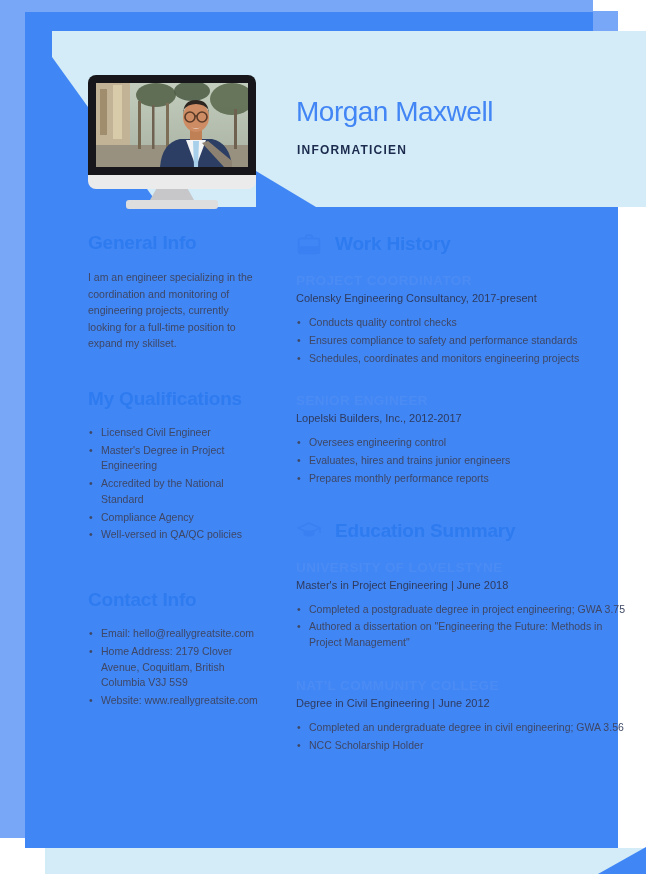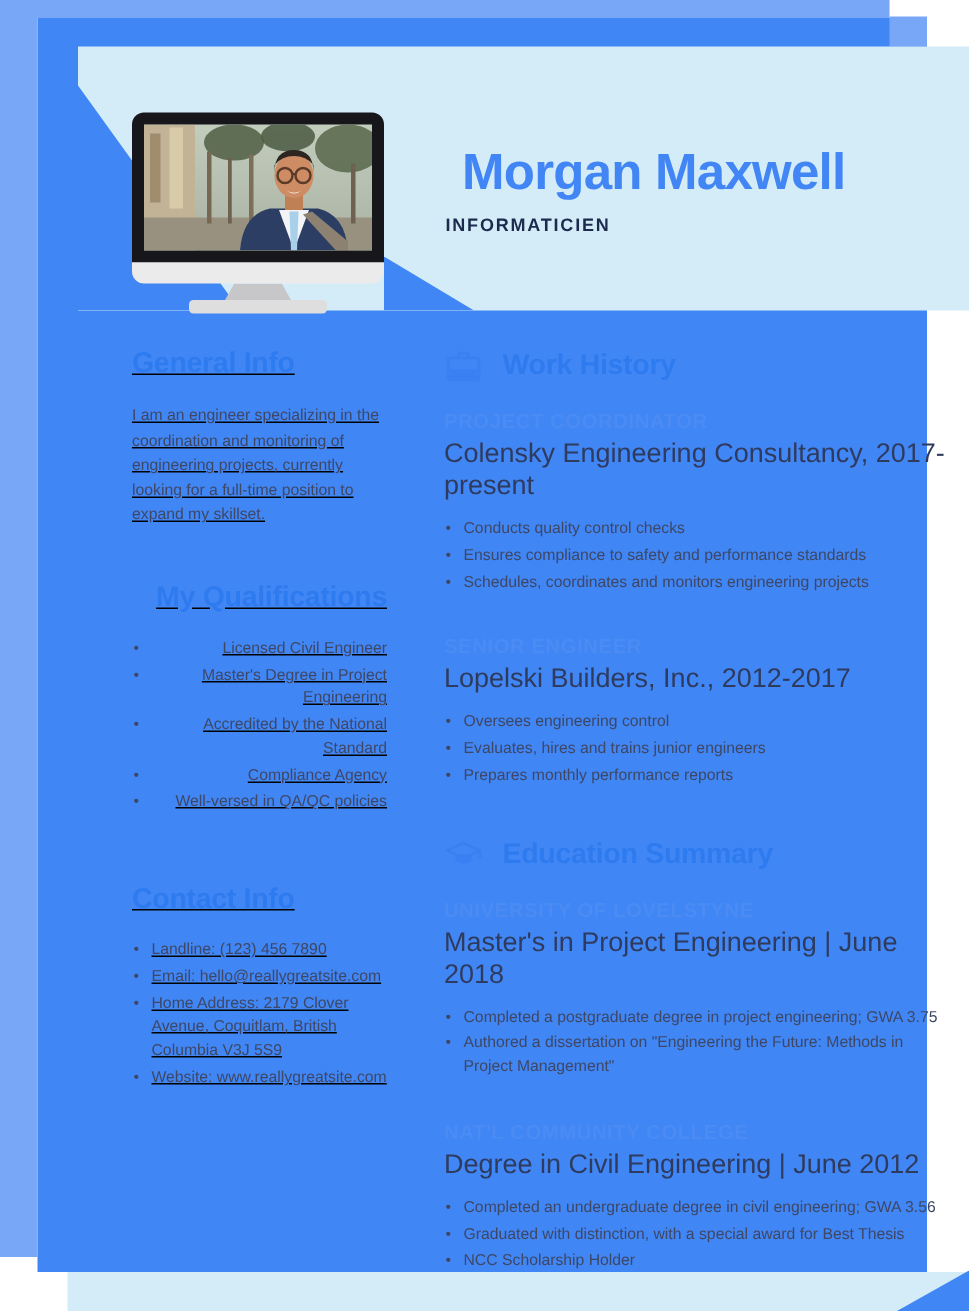--- a/index.html
+++ b/index.html
@@ -30,50 +30,50 @@
   .monitor-screen{ position:absolute; left:96px; top:83px; width:152px; height:84px;
                    overflow:hidden; background:#aab4a6; }
   .monitor-chin  { position:absolute; left:88px; top:171px; width:168px; height:18px;
                    background:#ebebec; border-radius:0 0 8px 8px; border-top:4px solid #17171b; }
   .monitor-neck  { position:absolute; left:150px; top:189px; width:44px; height:11px;
                    background:#c7c7c9; clip-path:polygon(14% 0, 86% 0, 100% 100%, 0 100%); }
   .monitor-base  { position:absolute; left:126px; top:200px; width:92px; height:9px;
                    background:#dededf; border-radius:3px; }
 
   
-  .name  { position:absolute; left:308px; top:96px; font-size:34px; font-weight:700;
+  .name  { position:absolute; left:296px; top:96px; font-size:28px; font-weight:400;
            letter-spacing:-0.5px; color:#4285F4; }
   .role  { position:absolute; left:297px; top:143px; font-size:12px; font-weight:600;
            letter-spacing:1.2px; color:#1C2B4D; }
 
   
-  .col-left  { position:absolute; left:88px;  top:232px; width:170px;text-decoration:underline; }
+  .col-left  { position:absolute; left:88px;  top:232px; width:170px; }
   .col-right { position:absolute; left:296px; top:232px; width:334px; }
 
   .h-section { font-size:19px; font-weight:800; color:#2E7BF0; letter-spacing:-0.2px; }
   .col-left .h-section { margin-bottom:15px; }
 
   .para { font-size:10.5px; line-height:1.58; color:#3E4765; }
 
   .blist { list-style:none; }
   .blist li { position:relative; padding-left:13px; font-size:10.5px; line-height:1.5;
               color:#3E4765; margin-bottom:2px; }
   .blist li::before { content:"\2022"; position:absolute; left:1px; top:0; color:#3E4765; }
 
-  .sec-gap-qual    { margin-top:36px;text-align:right; }
+  .sec-gap-qual    { margin-top:36px; }
   .sec-gap-contact { margin-top:46px; }
 
   
   .section-head { display:flex; align-items:center; gap:13px; margin-bottom:17px; }
   .section-head .icon { width:26px; height:24px; flex:0 0 auto; display:flex; align-items:center; }
 
   .entry { margin-bottom:27px; }
   .entry-title { font-size:13.5px; font-weight:700; letter-spacing:0.4px; color:#4B8BF4;
                  margin-bottom:4px; }
-  .entry-org   { font-size:18px; color:#2E3B5E; margin-bottom:11px; }
+  .entry-org   { font-size:11px; color:#2E3B5E; margin-bottom:11px; }
   .edu-head-gap { margin-top:32px; }
 </style>
 </head>
 <body>
 
 <div class="page">
 
   <div class="deco medium-top"></div>
   <div class="deco bright-main"></div>
   <div class="deco medium-left"></div>
@@ -141,21 +141,20 @@
           <li>Accredited by the National Standard</li>
           <li>Compliance Agency</li>
           <li>Well-versed in QA/QC policies</li>
         </ul>
     </div>
 
     <div class="sec-gap-contact">
       <div class="h-section">Contact Info</div>
       <ul class="blist" style="margin-top:15px">
 
-      <li>Landline: (123) 456 7890</li>
           <li>Email: hello@reallygreatsite.com</li>
           <li>Home Address: 2179 Clover Avenue, Coquitlam, British Columbia V3J 5S9</li>
           <li>Website: www.reallygreatsite.com</li>
         </ul>
     </div>
   </div>
 
   <div class="col-right">
 
     <div class="section-head">
@@ -216,20 +215,19 @@
             <li>Authored a dissertation on "Engineering the Future: Methods in Project Management"</li>
           </ul>
         </div>
 
         <div class="entry">
           <div class="entry-title">NAT'L COMMUNITY COLLEGE</div>
           <div class="entry-org">Degree in Civil Engineering | June 2012</div>
           <ul class="blist">
 
           <li>Completed an undergraduate degree in civil engineering; GWA 3.56</li>
-            <li>Graduated with distinction, with a special award for Best Thesis</li>
             <li>NCC Scholarship Holder</li>
           </ul>
         </div>
       </div>
 
   </div>
 </div>
 
 </body></html>

